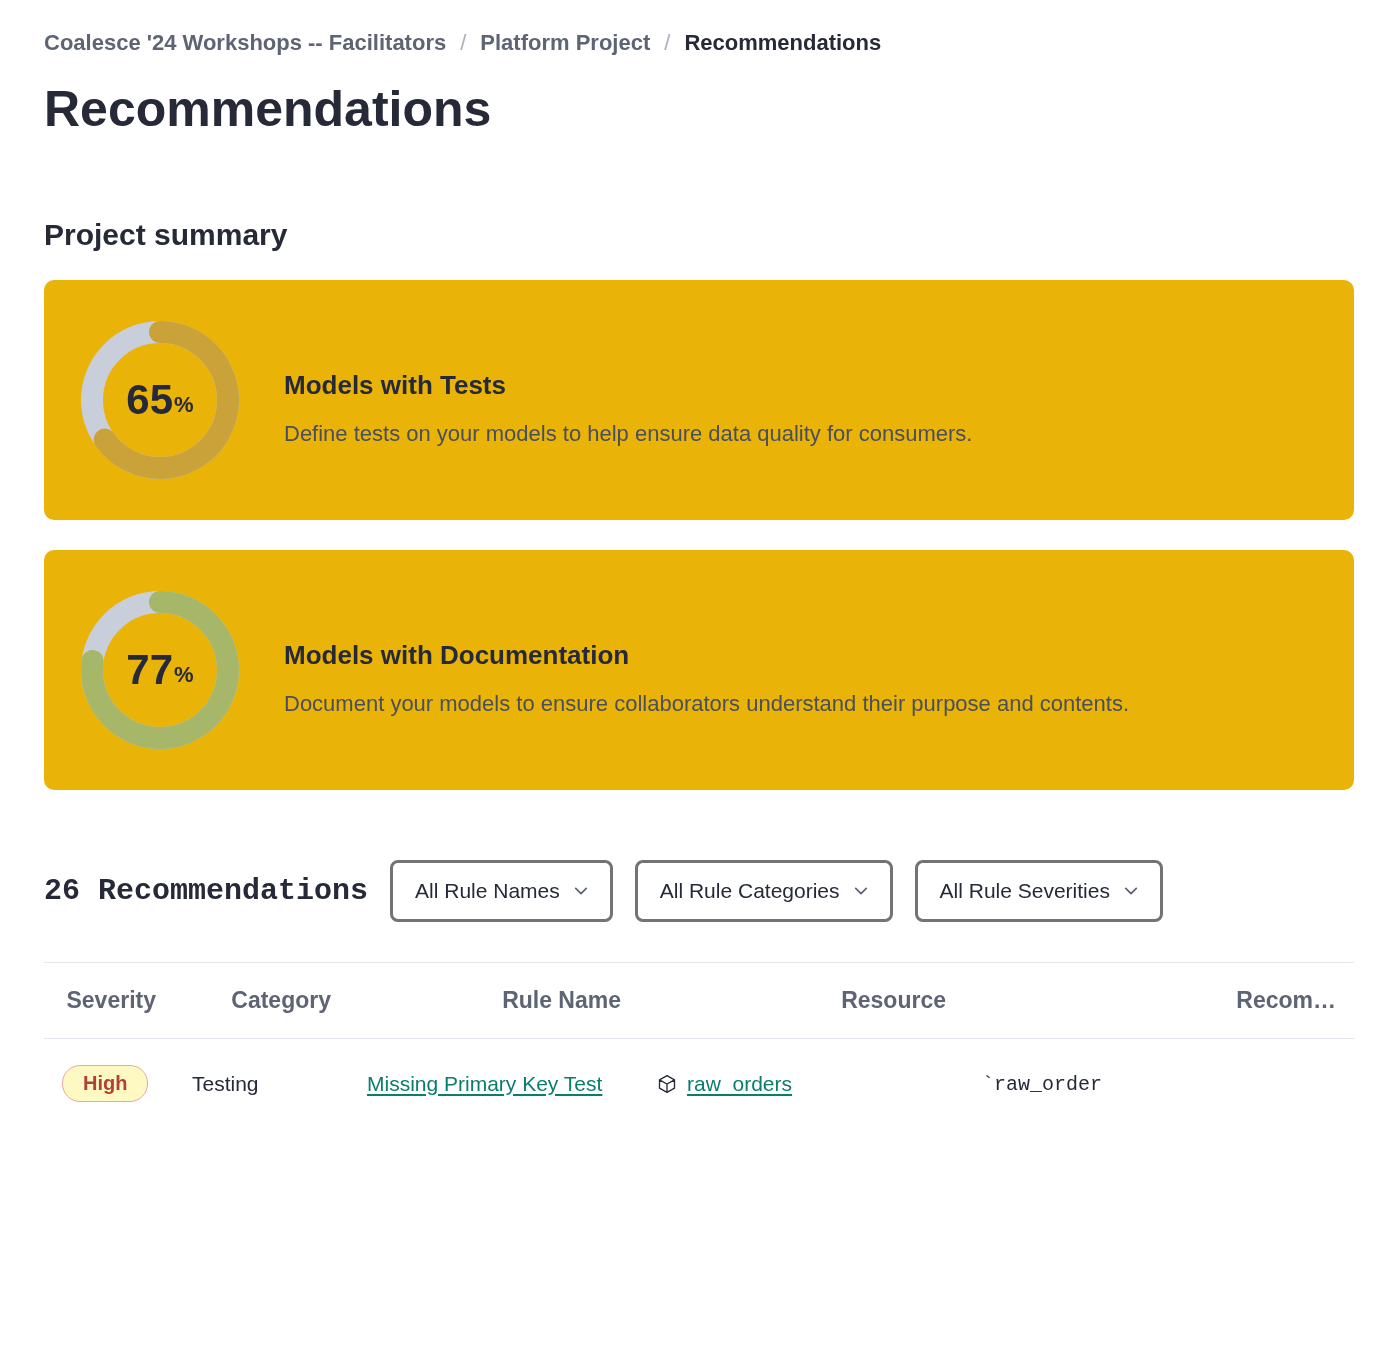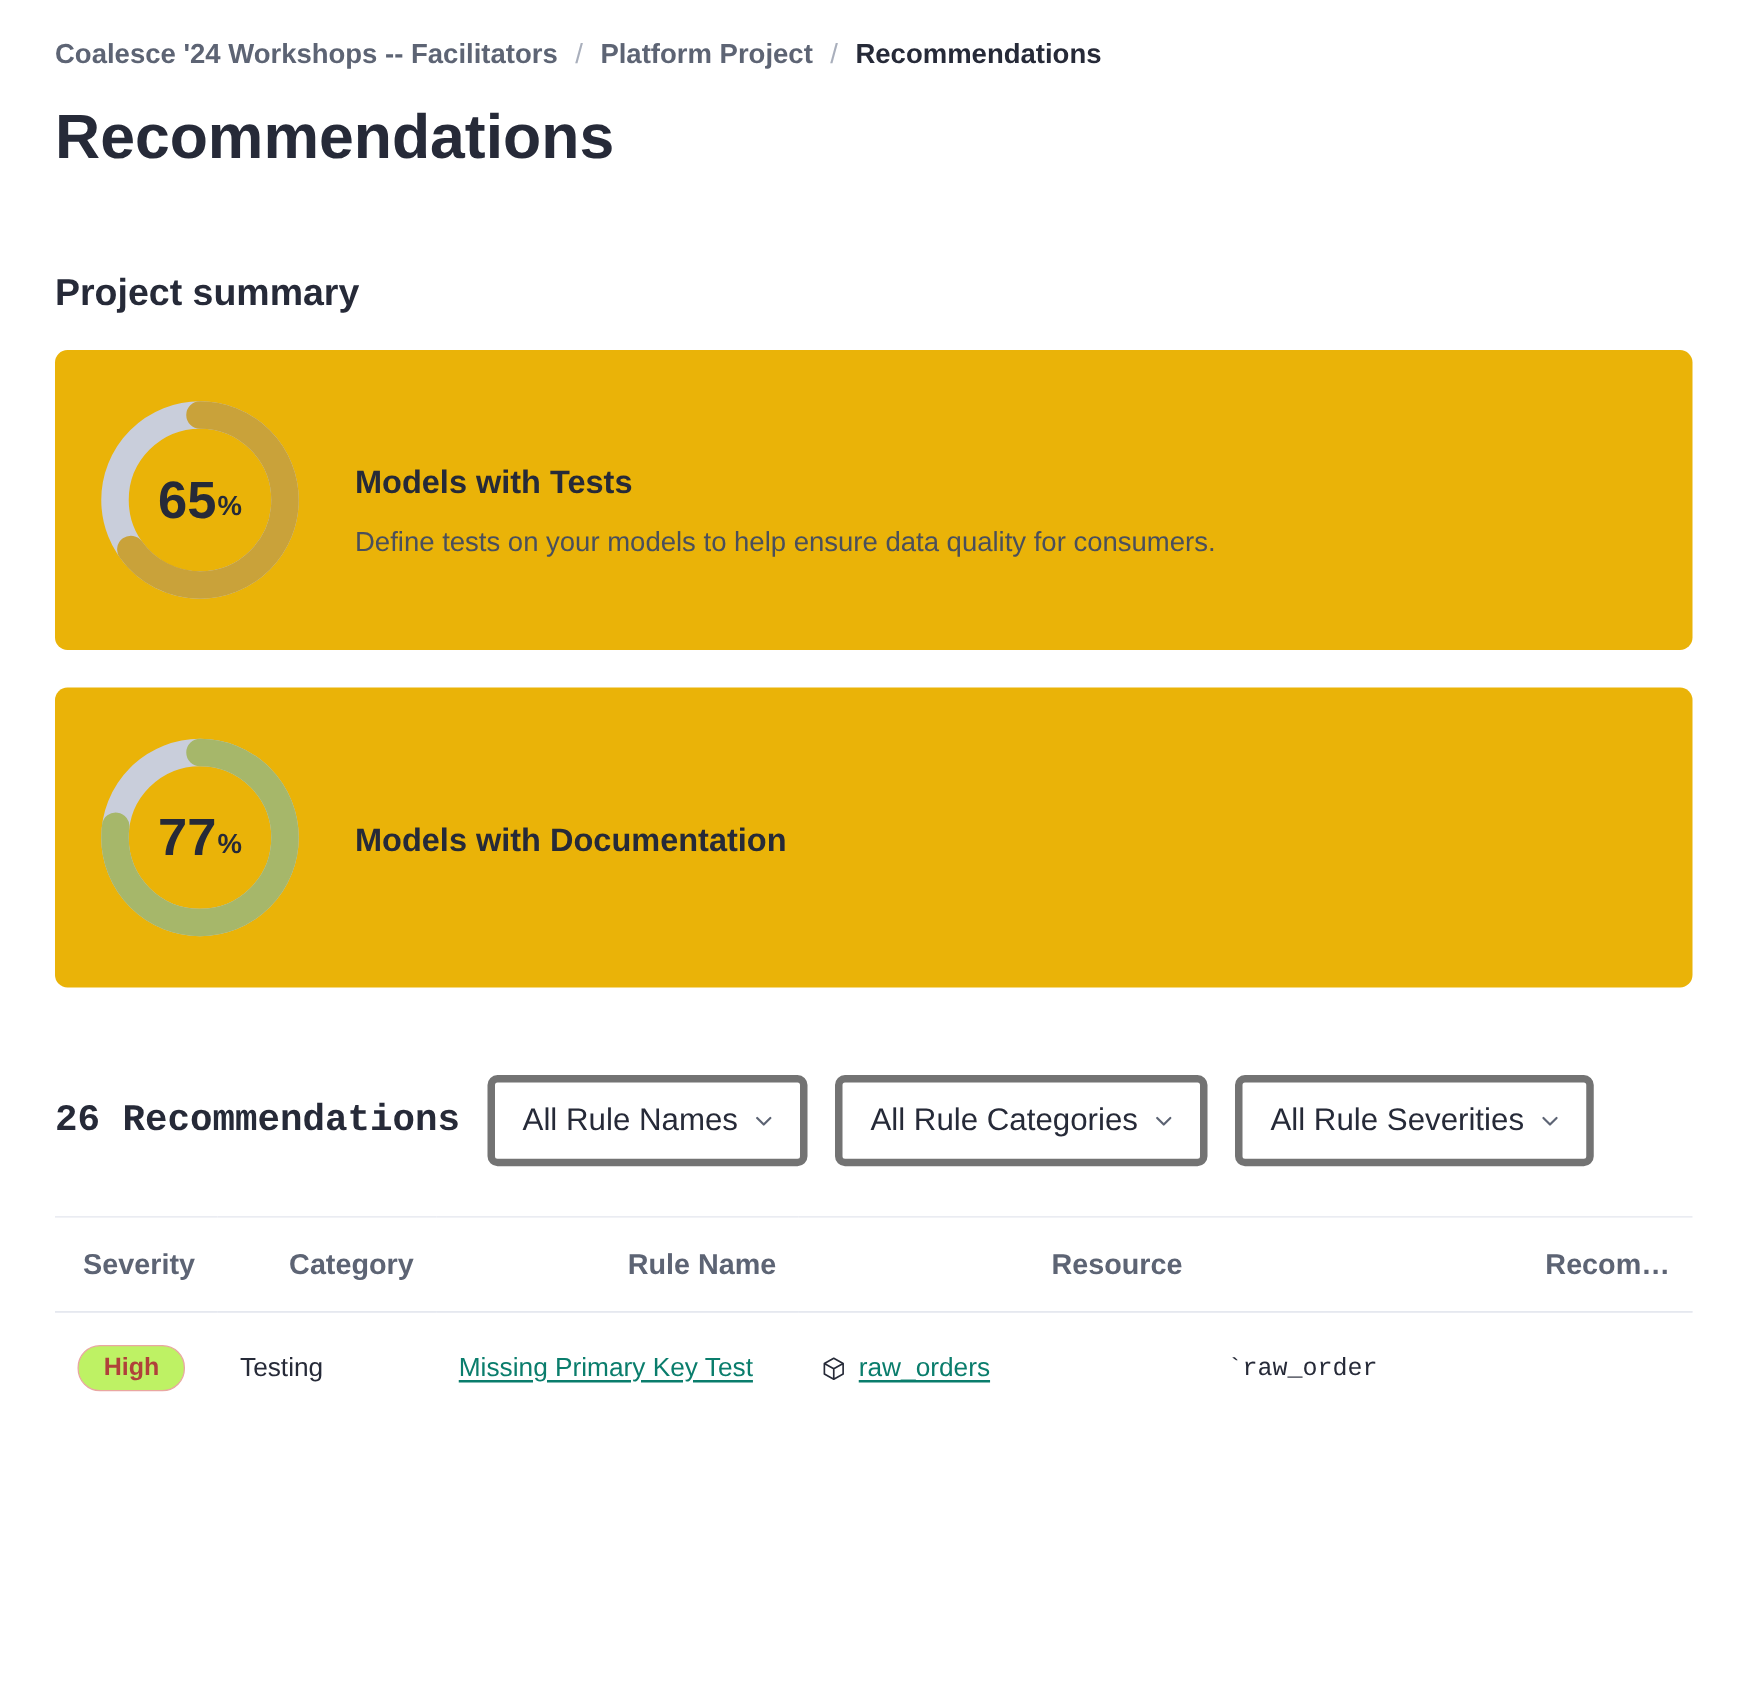--- a/index.html
+++ b/index.html
@@ -79,25 +79,25 @@
     gap: 22px;
     margin-top: 70px;
     margin-bottom: 40px;
     flex-wrap: wrap;
   }
   .rec-heading { font-size: 30px; font-weight: 700; color: #262a38; font-family: Liberation Mono, monospace; }
   .filter-btn {
     display: inline-flex;
     align-items: center;
     gap: 14px;
-    border: 6px solid #737373;
+    border: 3px solid #737373;
     background: #fff;
     border-radius: 8px;
     padding: 16px 22px;
-    font-size: 25px;
+    font-size: 21px;
     color: #262a38;
     cursor: pointer;
   }
   .filter-btn svg { width: 14px; height: 14px; }
 
   
   .rec-table { width: 100%; border-collapse: collapse; }
   .rec-table thead th {
     text-align: right;
     font-size: 23px;
@@ -111,21 +111,21 @@
     padding: 26px 18px 6px 18px;
     font-size: 21px;
     vertical-align: middle;
   }
   .sev-badge {
     display: inline-flex;
     align-items: center;
     justify-content: center;
     padding: 6px 20px;
     border-radius: 18px;
-    background: #bef264;
+    background: #fef9c3;
     border: 1px solid #e9a7a2;
     color: #b0413a;
     font-weight: 600;
     font-size: 20px;
   }
   .rule-link {
     color: #0a7d6c;
     text-decoration: underline;
     text-underline-offset: 3px;
     cursor: pointer;
@@ -186,20 +186,21 @@
         <circle cx="80" cy="80" r="68" fill="none" stroke-width="22" stroke="#c9cedb"></circle>
         <circle cx="80" cy="80" r="68" fill="none" stroke-width="22" stroke-linecap="round" id="gauge-arc-1" stroke="#a6b76a" stroke-dasharray="328.98758268392316 98.26901820428873" stroke-dashoffset="0"></circle>
       </svg>
       <div class="gauge-label">
         <span class="gauge-num">77</span>
         <span class="gauge-pct">%</span>
       </div>
     </div>
     <div class="card-text">
       <div class="card-title">Models with Documentation</div>
+      <div class="card-desc">Document your models to ensure collaborators understand their purpose and contents.</div>
     </div>
   </div>
 
   <div class="rec-header">
     <div class="rec-heading">26 Recommendations</div>
 
     <button class="filter-btn">
       <span>All Rule Names</span>
       <svg viewBox="0 0 16 16">
         <path d="M2 5 L8 11 L14 5" fill="none" stroke="#5d6474" stroke-width="2" stroke-linecap="round" stroke-linejoin="round"></path>

